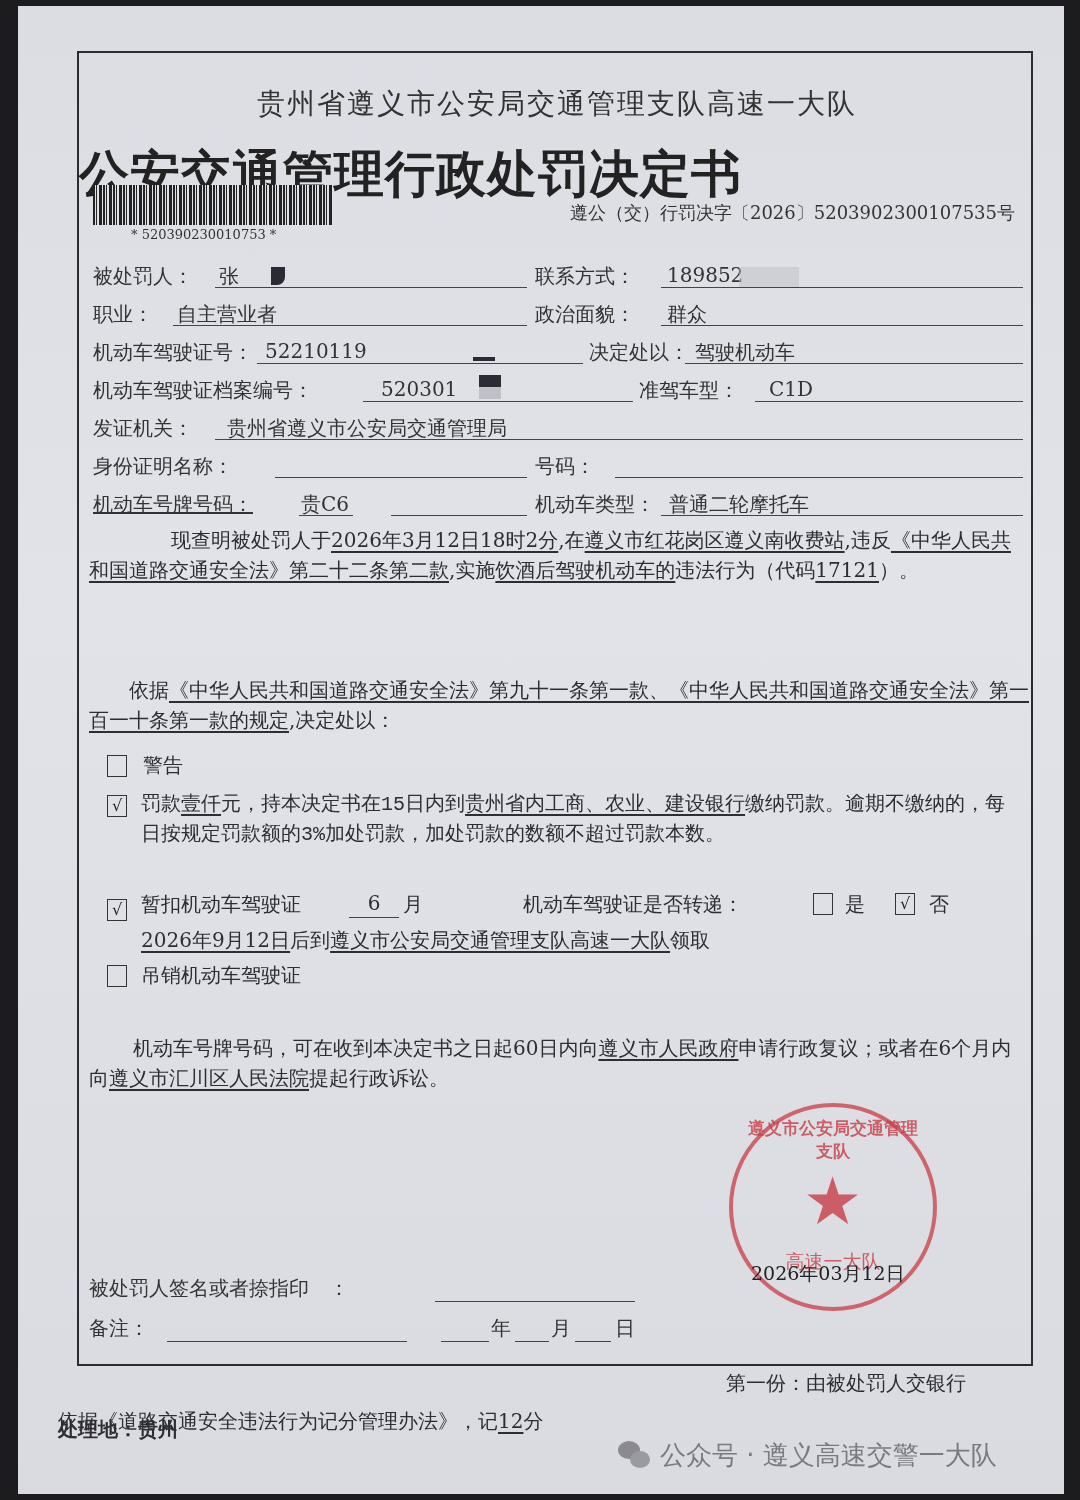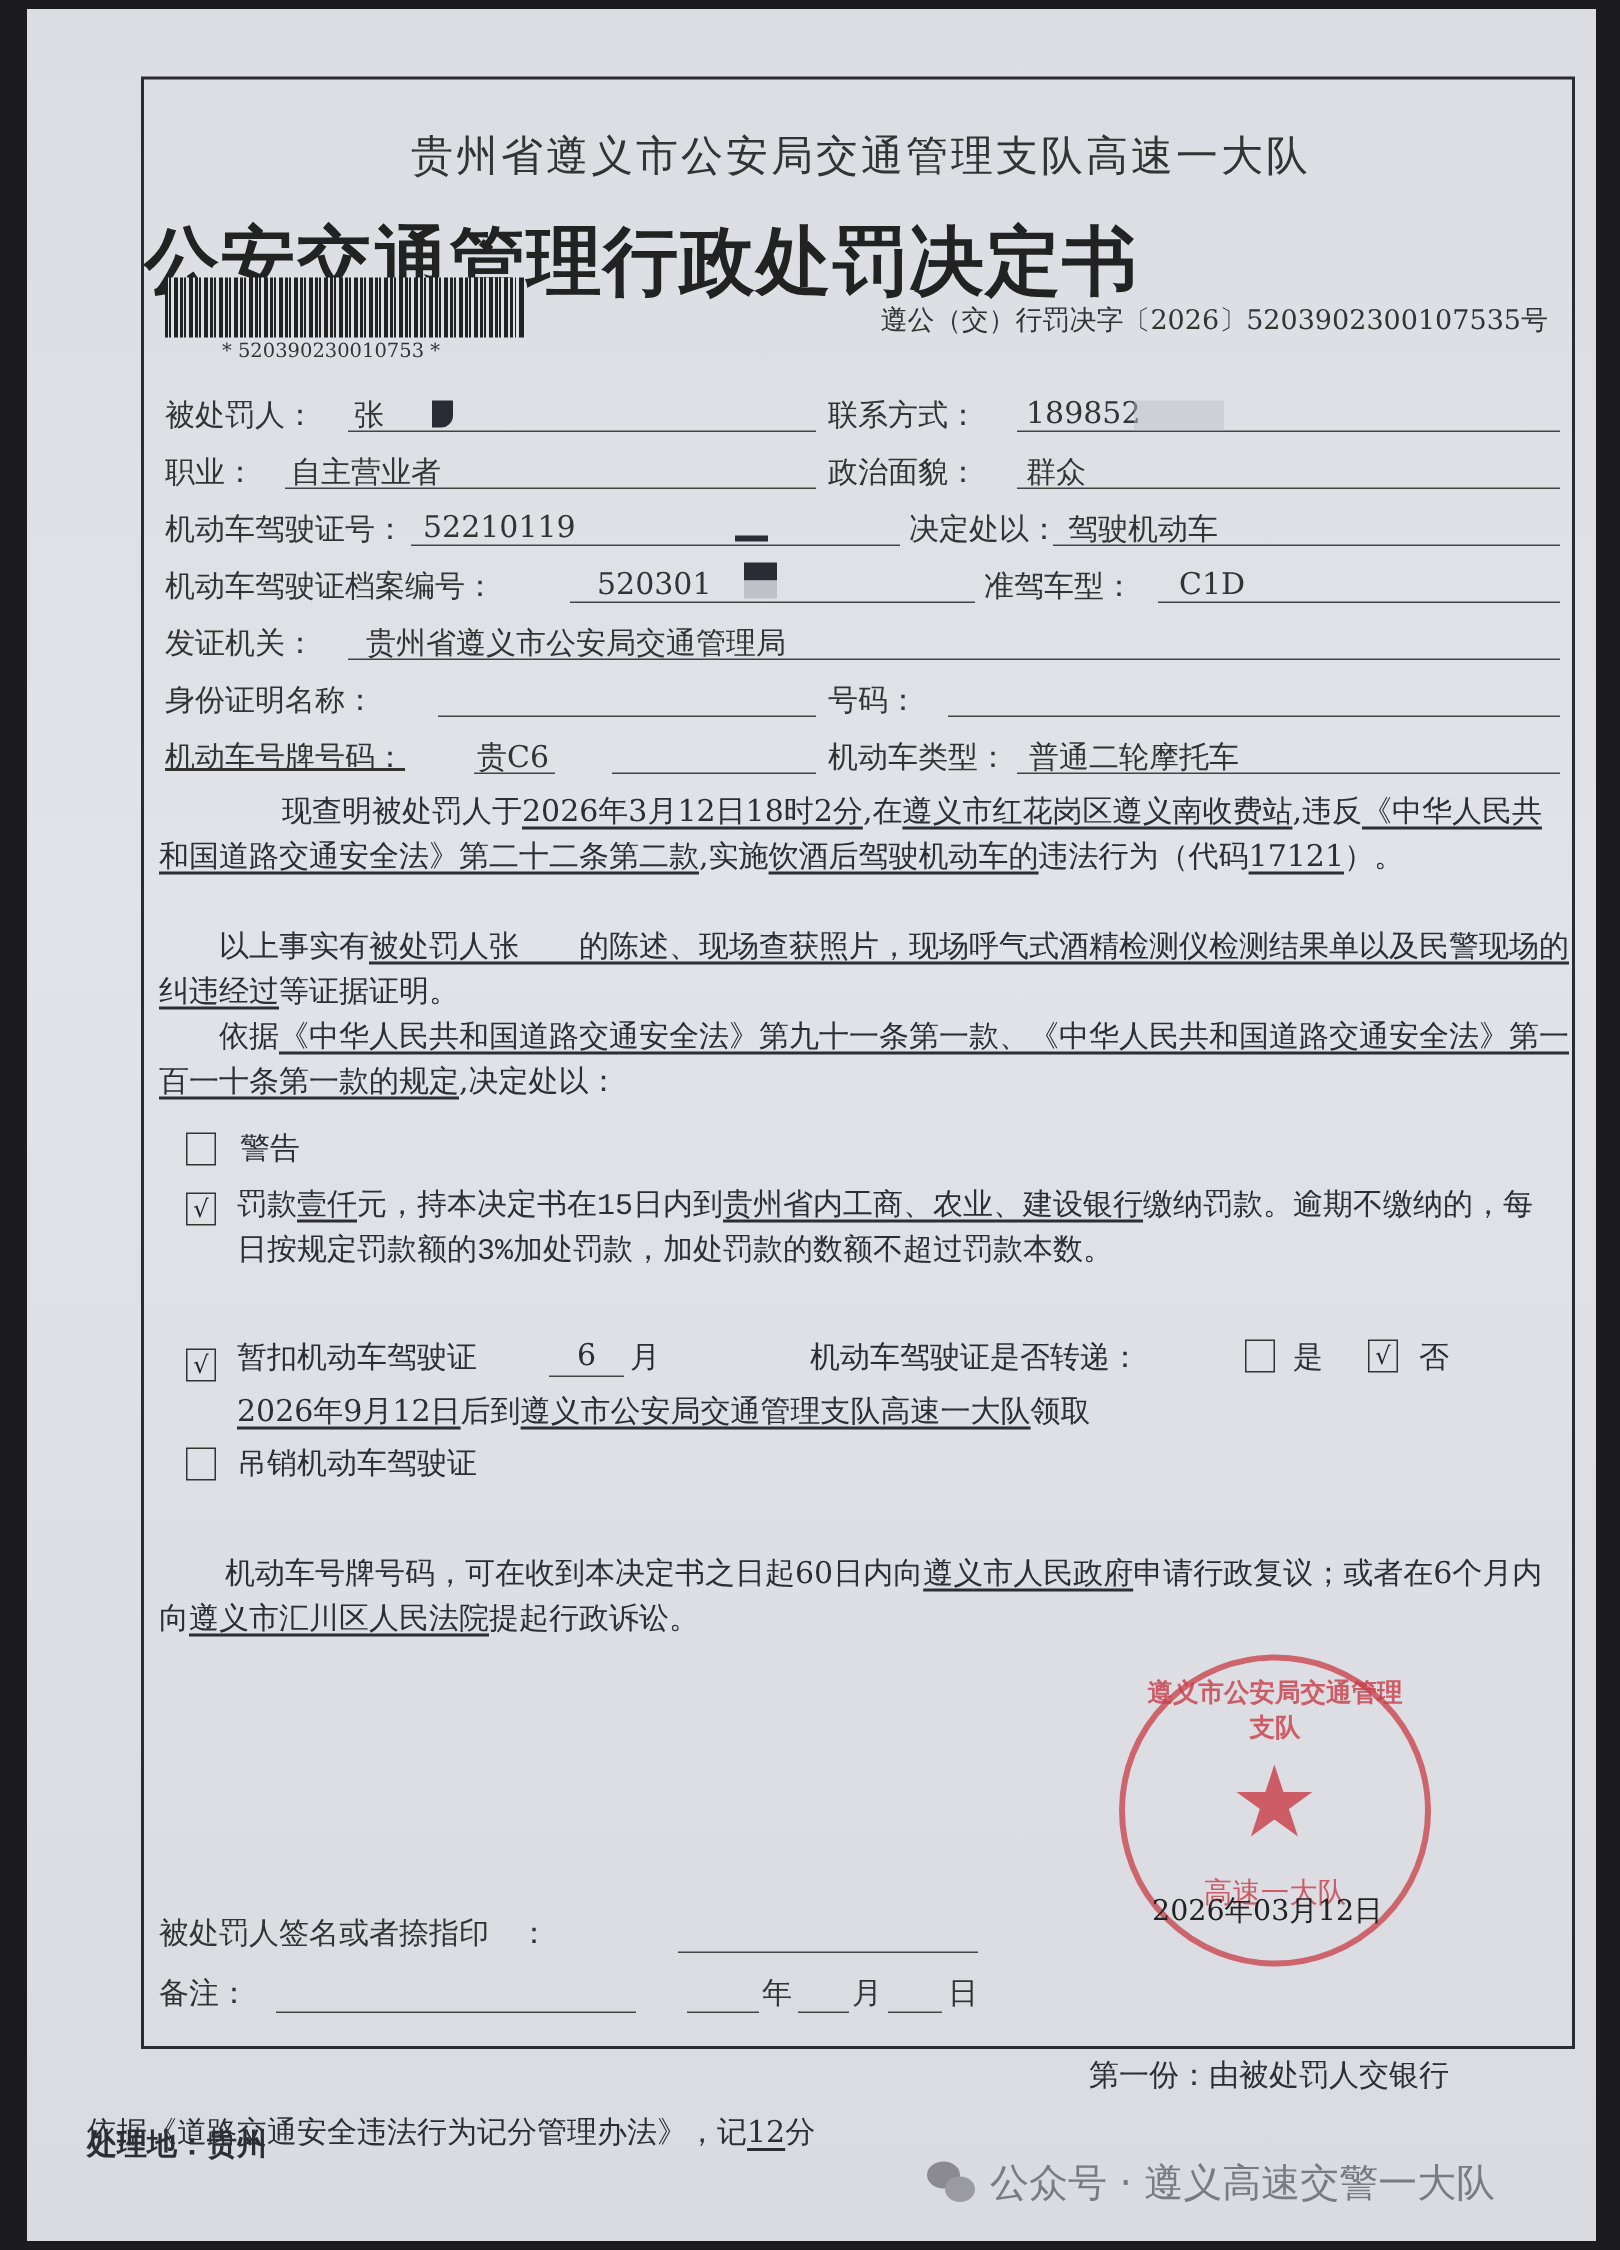--- a/index.html
+++ b/index.html
@@ -7,21 +7,21 @@
     width:1080px; height:1500px; overflow:hidden;
     background:#1c1c1e;
     font-family:"DejaVu Serif","Liberation Serif",serif;
     color:#2a2a2e;
   }
   .paper {
     position:absolute; left:18px; top:6px; width:1046px; height:1488px;
     background:linear-gradient(180deg,#dcdde3 0%,#e2e3e8 40%,#dadbe1 100%);
   }
   .frame {
-    position:absolute; left:76px; top:45px; width:956px; height:1315px;
+    position:absolute; left:59px; top:45px; width:956px; height:1315px;
     border:2px solid #2b2b30; box-sizing:border-box;padding-left:31px;
   }
   .abs { position:absolute; white-space:nowrap; }
   .org { left:0; width:956px; text-align:center; top:32px; font-size:28px; letter-spacing:2px; color:#333; }
   .doc-title { left:0; width:956px; text-align:left; top:88px; font-size:50px; font-weight:bold; letter-spacing:1px; color:#222; font-family:"DejaVu Sans","Liberation Sans",sans-serif; }
   .barcode {
     left:14px; top:132px; width:240px; height:40px;
     background:repeating-linear-gradient(90deg,#222 0 2px,#e0e1e6 2px 3px,#222 3px 4px,#e0e1e6 4px 6px,#222 6px 9px,#e0e1e6 9px 10px);
   }
   .barcode-num { left:52px; top:174px; font-size:13px; color:#333; }
@@ -114,23 +114,20 @@
     <div class="field-line" style="left:220px;top:436px;width:54px;"></div>
     <div class="field-val" style="left:222px;top:438px;">贵C6</div>
     <div class="field-line" style="left:312px;top:436px;width:136px;"></div>
     <div class="abs row" style="left:456px;top:438px;">机动车类型：</div>
     <div class="field-line" style="left:582px;top:436px;width:362px;"></div>
     <div class="field-val" style="left:590px;top:438px;">普通二轮摩托车</div>
 
     <div class="para" style="top:472px;">
       <span class="indent"></span><span style="padding-left:40px">现查明被处罚人于</span><span class="u">2026年3月12日18时2分</span><span>,在</span><span class="u">遵义市红花岗区遵义南收费站</span><span>,违反</span><span class="u">《中华人民共和国道路交通安全法》第二十二条第二款</span><span>,实施</span><span class="u">饮酒后驾驶机动车的</span><span>违法行为（代码</span><span class="u">17121</span><span>）。</span>
     </div>
-    <div class="para" style="top:562px;">
-      <span style="padding-left:40px">以上事实有</span><span class="u">被处罚人张　　的陈述、现场查获照片，现场呼气式酒精检测仪检测结果单以及民警现场的纠违经过</span><span>等证据证明。</span>
-    </div>
     <div class="para" style="top:622px;">
       <span style="padding-left:40px">依据</span><span class="u">《中华人民共和国道路交通安全法》第九十一条第一款、《中华人民共和国道路交通安全法》第一百一十条第一款的规定</span><span>,决定处以：</span>
     </div>
 
     <div class="cb" style="left:28px;top:702px;"></div>
     <div class="opt" style="left:64px;top:697px;">警告</div>
 
     <div class="cb" style="left:28px;top:742px;">√</div>
     <div class="opt" style="left:62px;top:737px;width:880px;white-space:normal;font-family:Liberation Mono, monospace;">
       <span>罚款</span><span class="u">壹仟</span><span>元，持本决定书在15日内到</span><span class="u">贵州省内工商、农业、建设银行</span><span>缴纳罚款。逾期不缴纳的，每日按规定罚款额的3%加处罚款，加处罚款的数额不超过罚款本数。</span>

